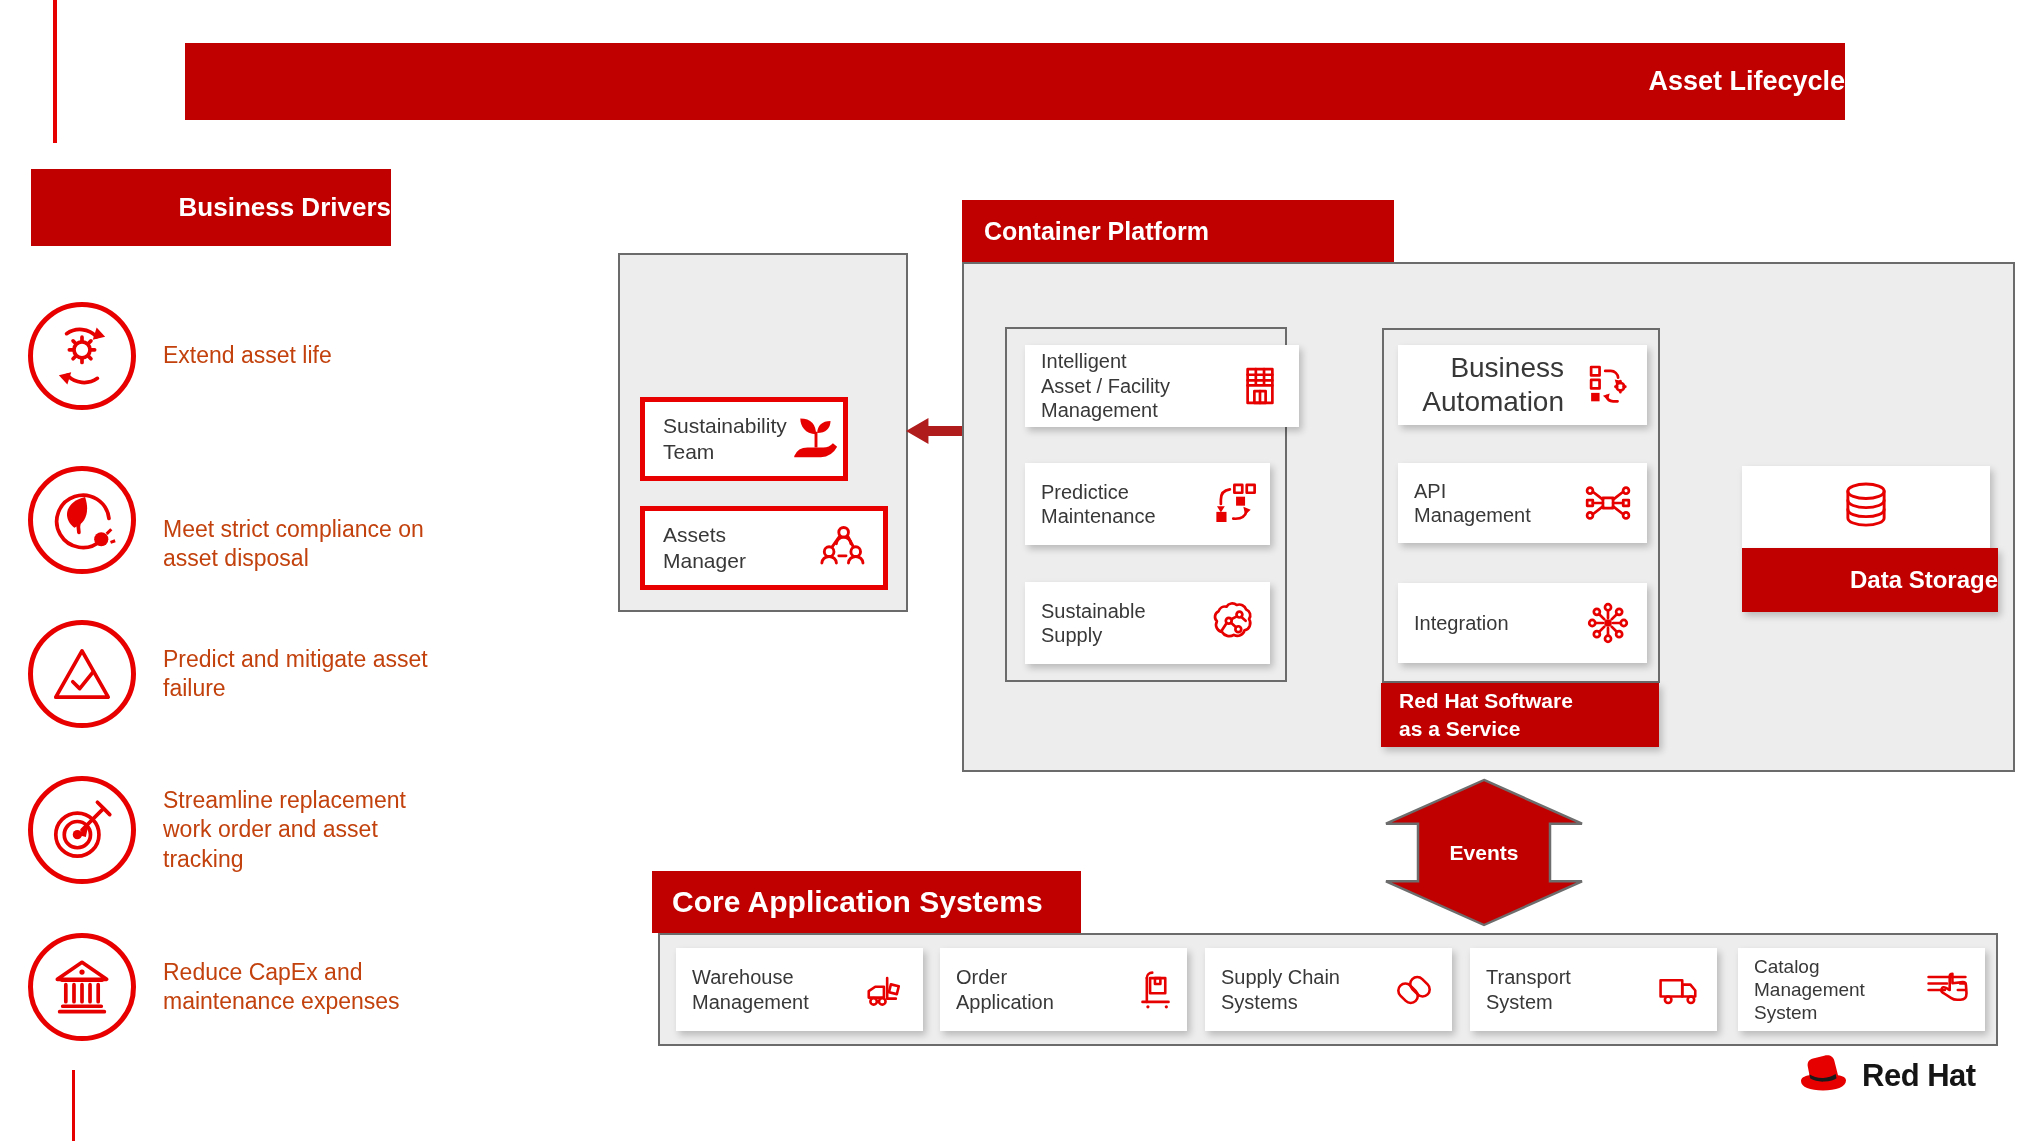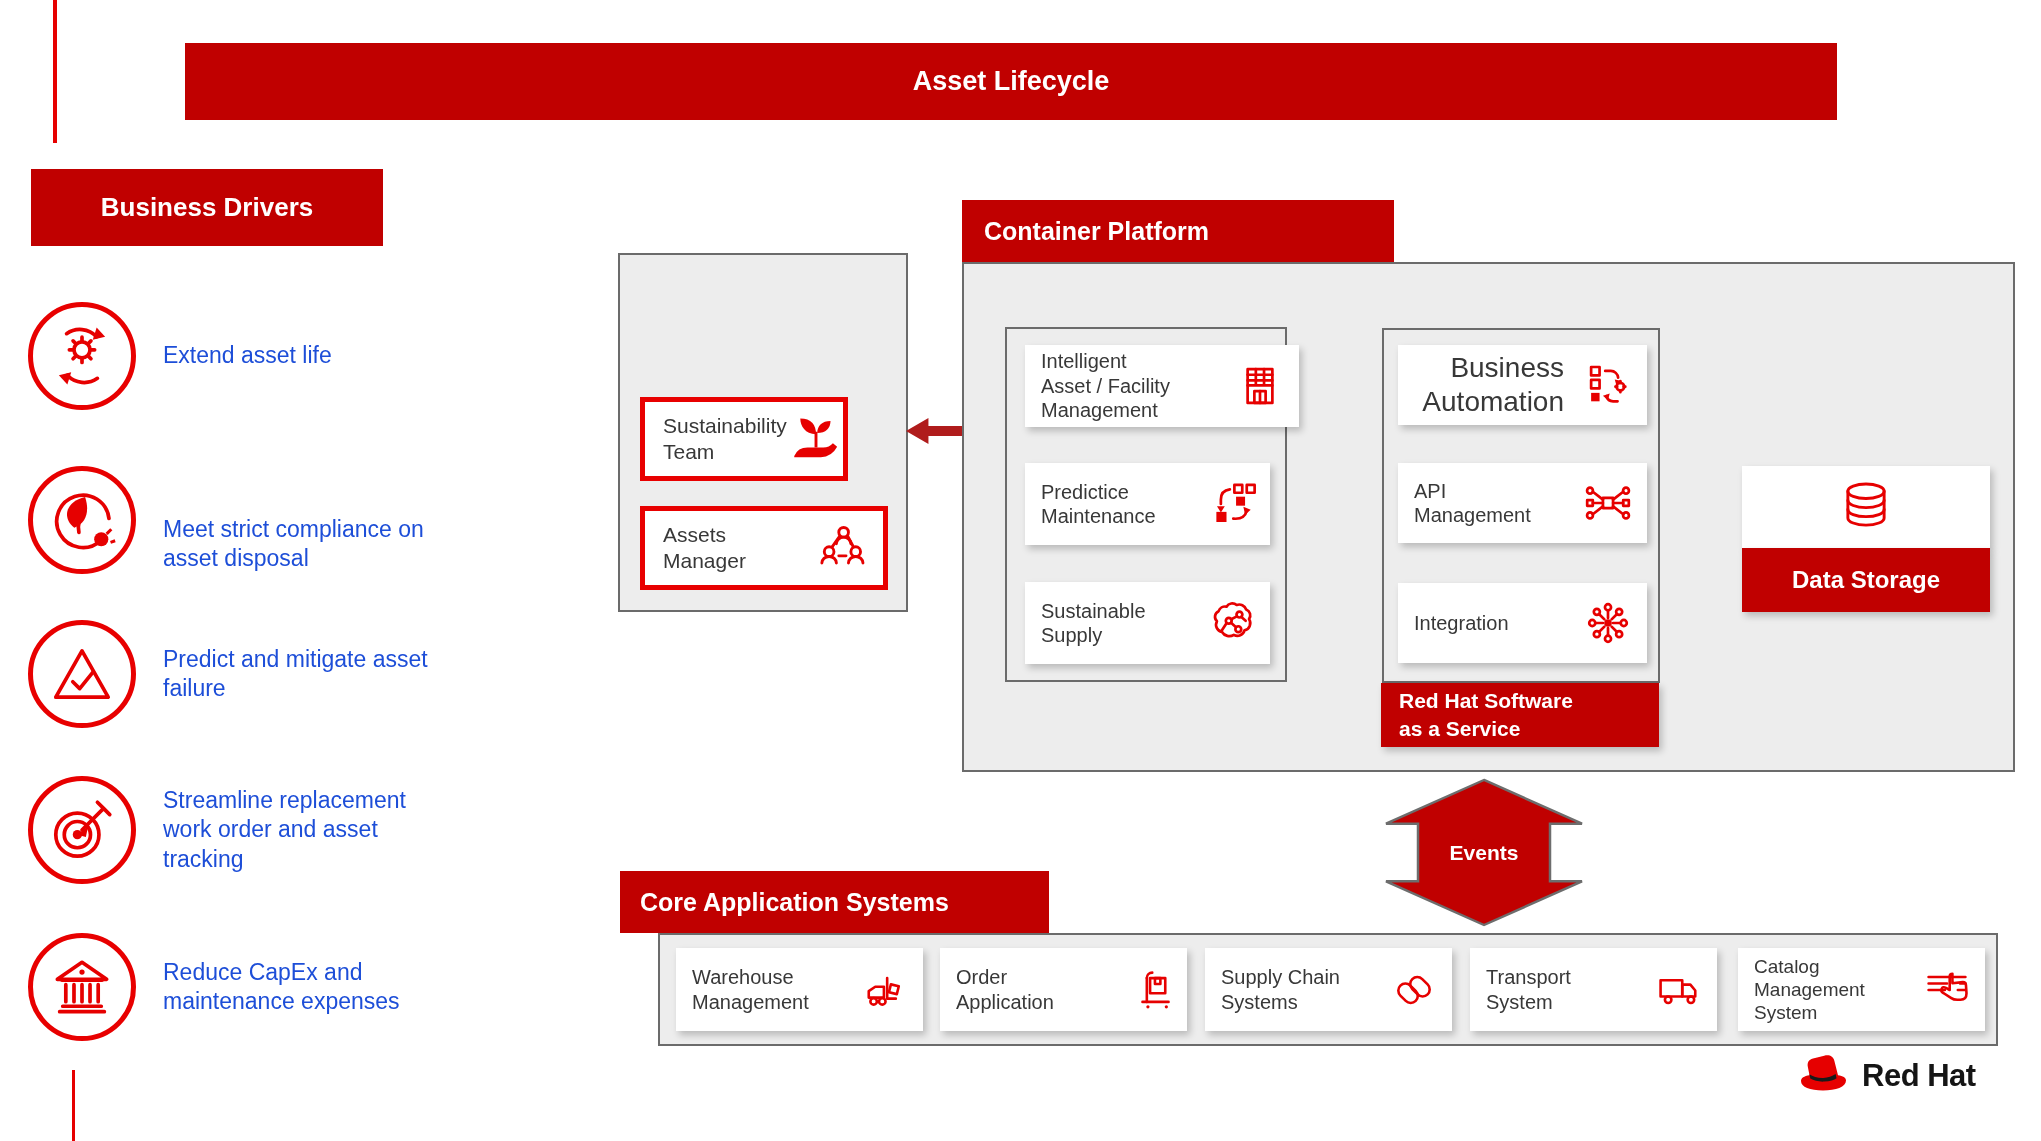--- a/index.html
+++ b/index.html
@@ -1,30 +1,30 @@
 <!DOCTYPE html>
 <html><head>
 <meta charset="utf-8">
 <style>
   html,body{margin:0;padding:0;background:#ffffff;}
   #page{position:relative;width:2041px;height:1141px;background:#ffffff;overflow:hidden;
         font-family:"Liberation Sans","DejaVu Sans",sans-serif;}
   .abs{position:absolute;}
   .red-banner{position:absolute;background:#c00000;color:#ffffff;font-weight:bold;
               display:flex;align-items:center;}
-  .center{justify-content:center;}
+  .center{justify-content:flex-end;padding-left:8px;}
   .panel{position:absolute;background:#ededed;border:2px solid #6b6b6b;box-sizing:border-box;}
   .card{position:absolute;background:#ffffff;box-shadow:3px 4px 7px rgba(0,0,0,0.22);
         display:flex;align-items:center;justify-content:space-between;box-sizing:border-box;
         padding:0 12px 0 16px;}
   .rcard{border:5px solid #e80000;box-shadow:none;padding:0 14px 0 18px;}
   .lbl{color:#383838;white-space:pre-line;line-height:1.22;}
   .drv-circle{position:absolute;width:108px;height:108px;border:5px solid #e80000;border-radius:50%;
               box-sizing:border-box;display:flex;align-items:center;justify-content:center;}
-  .drv-lbl{position:absolute;left:163px;transform:translateY(-50%);font-size:23px;color:#1d4ed8;
+  .drv-lbl{position:absolute;left:163px;transform:translateY(-50%);font-size:23px;color:#c2410c;
            white-space:pre-line;line-height:1.28;}
   .icon{display:flex;align-items:center;justify-content:center;flex:none;}
   .icon svg{display:block;}
   .i58 svg{width:58px;height:58px;} .i54 svg{width:54px;height:54px;}
   .i52 svg{width:52px;height:52px;} .i74 svg{width:74px;height:74px;}
   .h-arrow svg{display:block;width:100%;height:100%;}
   .saas{position:absolute;background:#c00000;color:#fff;font-weight:bold;font-size:21px;
         line-height:1.35;display:flex;align-items:center;box-sizing:border-box;
         padding-left:18px;white-space:pre-line;box-shadow:3px 4px 7px rgba(0,0,0,0.22);}
   .vline{position:absolute;background:#e60000;}
@@ -311,21 +311,21 @@
     <span>Data Storage</span>
   </div>
 
   <div class="abs" style="left:1383px;top:778px;width:202px;height:149px;">
     <svg viewBox="0 0 202 150" preserveAspectRatio="none" style="display:block;width:100%;height:100%;">
       <polygon points="101,2 199,46 167,46 167,104 199,104 101,148 3,104 35,104 35,46 3,46" fill="#c00000" stroke="#6d6d6d" stroke-width="2.5"></polygon>
     </svg>
     <div class="events-lbl">Events</div>
   </div>
 
-  <div class="red-banner" style="left:620px;top:871px;width:409px;height:62px;font-size:25px;padding-left:20px;">
+  <div class="red-banner" style="left:652px;top:871px;width:409px;height:62px;font-size:30px;padding-left:20px;">
     <span>Core Application Systems</span>
   </div>
   <div class="panel" style="left:658px;top:933px;width:1340px;height:113px;"></div>
 
   <div class="card" style="left:676px;top:948px;width:247px;height:83px;">
     <span class="lbl" style="font-size:20px;width:140px;">Warehouse
 Management</span>
     <span class="icon i52">
         <svg viewBox="0 0 48 48">
           <g fill="none" stroke="#e60000" stroke-width="2.4" stroke-linecap="round" stroke-linejoin="round">

